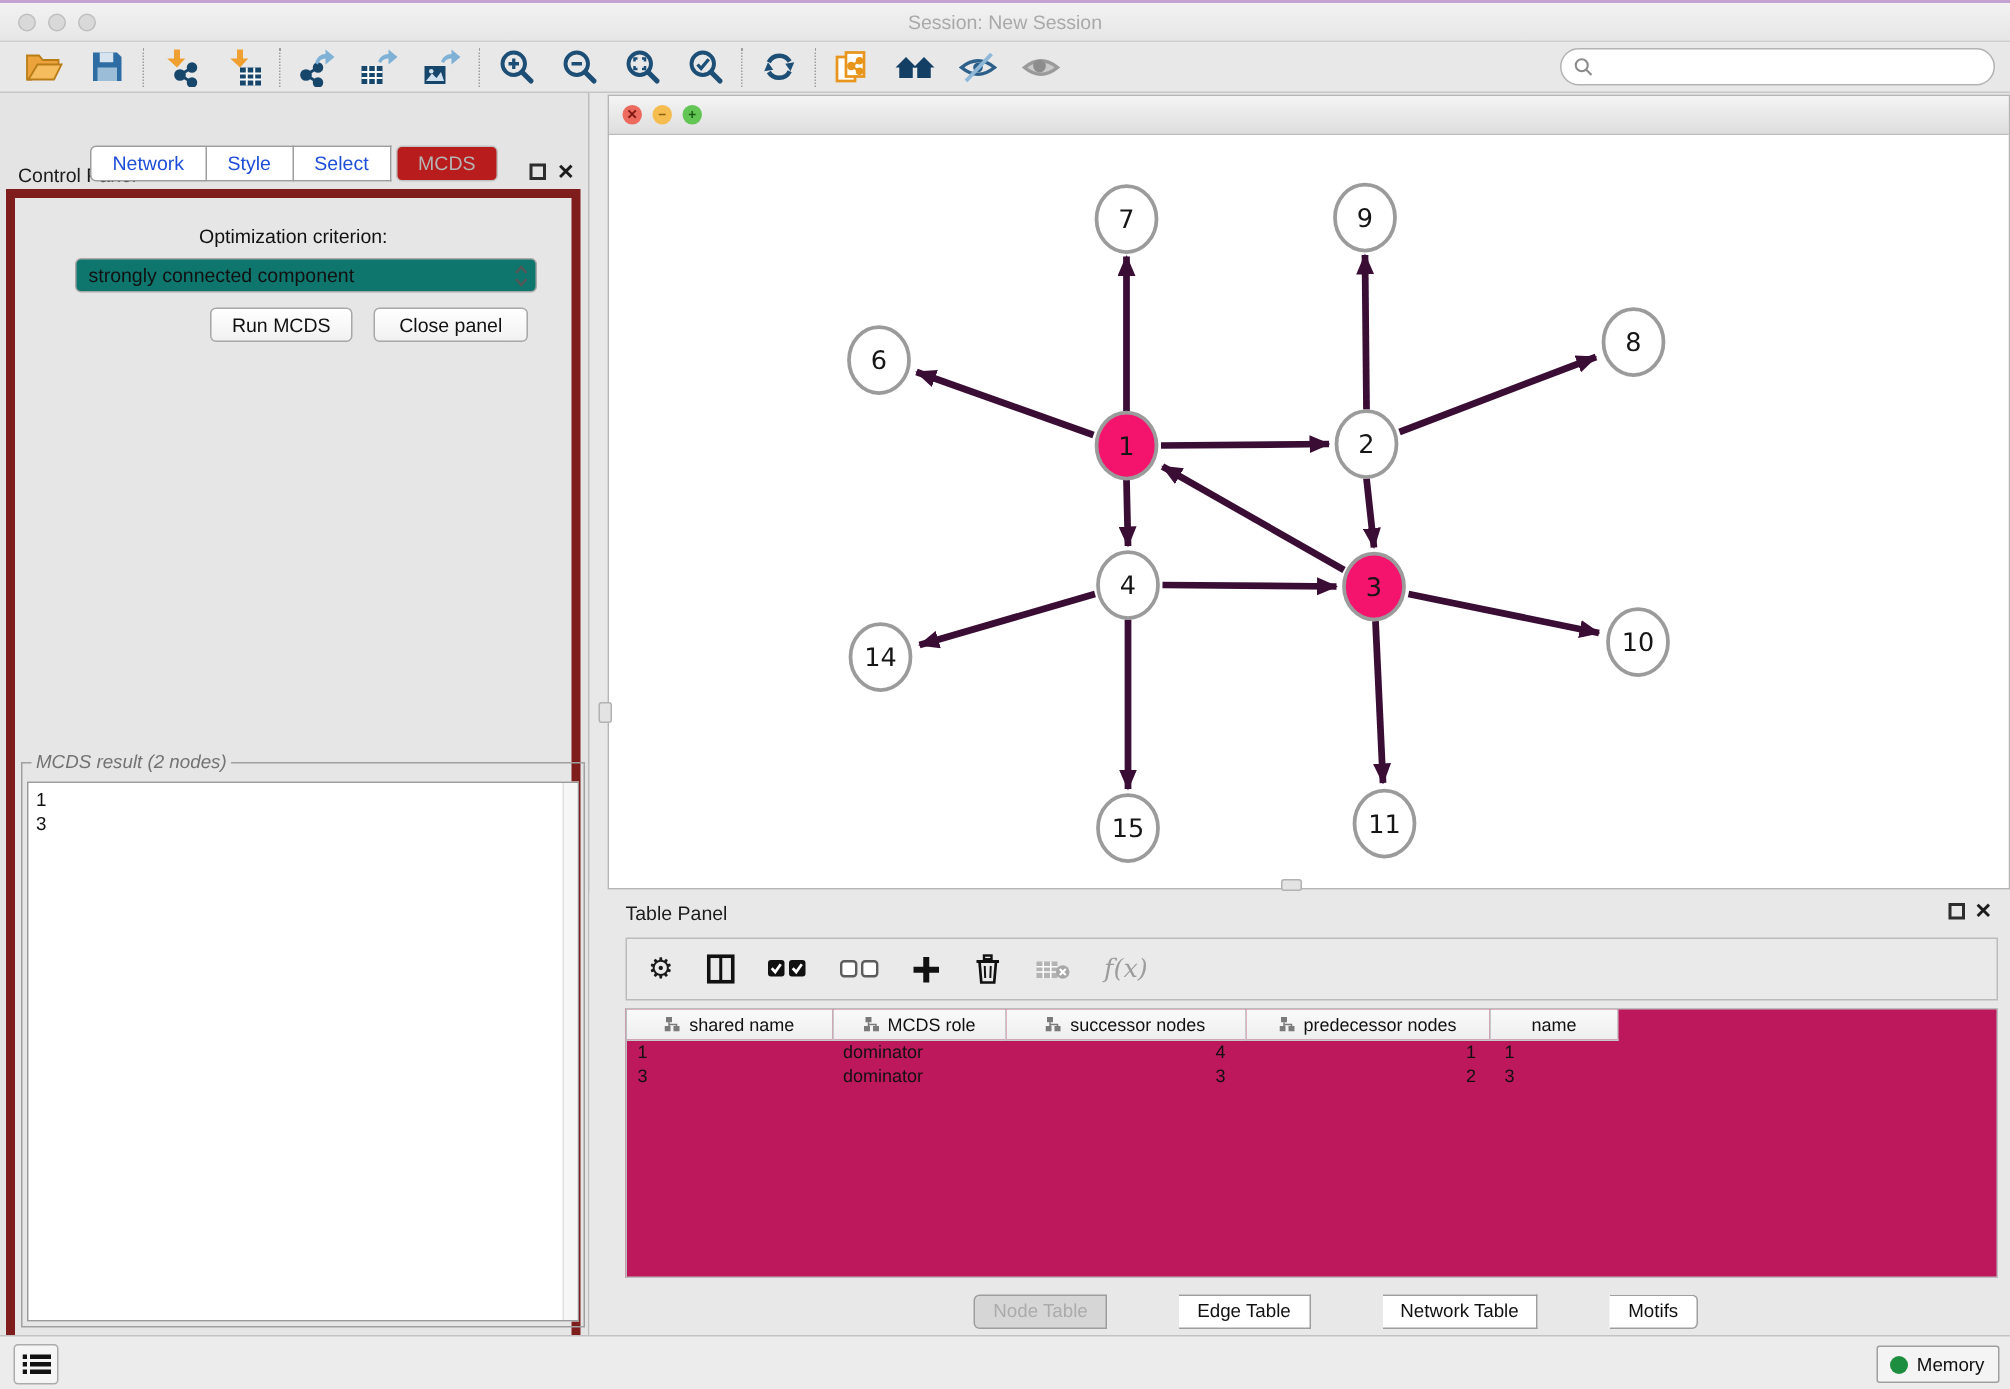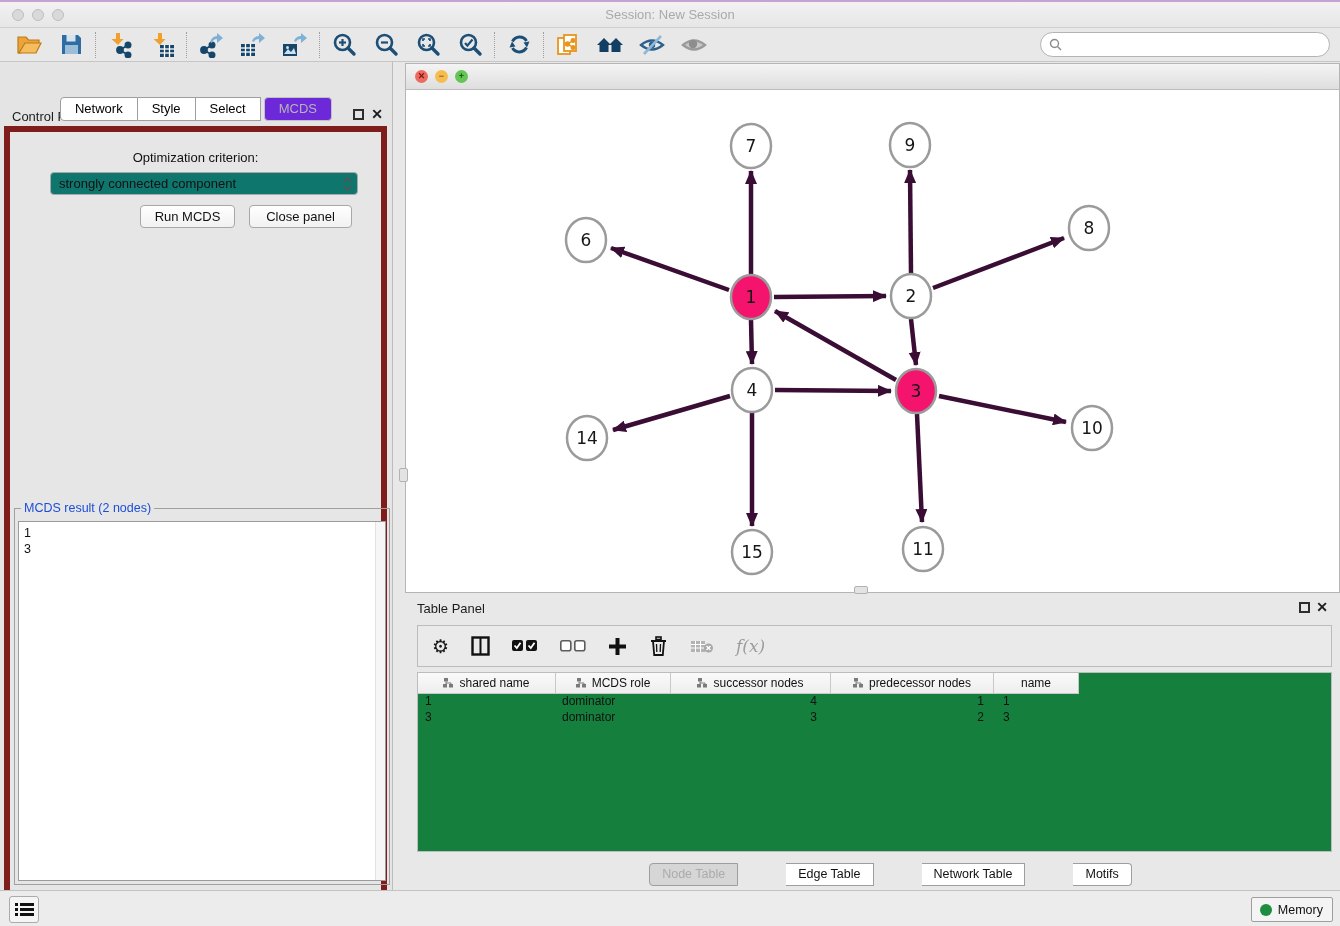--- a/index.html
+++ b/index.html
@@ -32,40 +32,40 @@
   #control-panel { position:absolute; left:0; top:62px; width:393px; height:828px;
                    background:#e4e4e4; border-right:1px solid #bdbdbd; }
   .panel-head { position:relative; height:28px;margin-top:38px; }
   .panel-head .p-title { position:absolute; left:12px; top:9px; font-size:13px; color:#1c1c1c; }
   .wm-float { position:absolute; width:11px; height:11px; border:2px solid #2d2d2d; top:9px; }
   .wm-close { position:absolute; top:6px; font-size:14px; font-weight:bold; color:#1c1c1c; line-height:16px; }
   #control-panel .wm-float { right:28px; } #control-panel .wm-close { right:9px; }
 
   #cp-tabs { position:absolute; top:35px; left:0; width:100%; display:flex; justify-content:center; }
   .cp-tab { background:#fff; border:1px solid #9e9e9e; border-left:none; padding:3px 14px 4px;
-            font-size:13px; color:#000000; }
+            font-size:13px; color:#1d4ed8; }
   .cp-tab.first { border-left:1px solid #9e9e9e; border-radius:4px 0 0 4px; }
-  .cp-tab.active { background:#6d28d9; border:1px solid #c2c2c2; border-radius:4px;
+  .cp-tab.active { background:#b91c1c; border:1px solid #c2c2c2; border-radius:4px;
                    color:#b5b5b5; margin-left:3px; }
   #cp-content { position:absolute; left:4px; top:64px; width:383px; height:808px;
                 background:#e6e6e6; border:6px solid #7f1d1d; }
   #opt-label { position:absolute; top:18px; width:100%; text-align:center; font-size:13px; color:#111; }
   #criterion-select { position:absolute; left:40px; top:40px; width:308px; height:23px;
                       background:#0f766e; border:1px solid #a8a8a8; border-radius:4px;
                       font-size:13px; color:#111; display:flex; align-items:center; padding-left:8px; }
   #criterion-select .stepper { position:absolute; right:5px; top:3px; }
   .cp-btn { position:absolute; top:73px; height:23px; border:1px solid #a8a8a8; border-radius:4px;
             background:linear-gradient(#ffffff,#f1f1f1); font-size:13px; color:#111;
             display:flex; align-items:center; justify-content:center;margin-left:40px; }
   #run-btn { left:90px; width:95px; } #closepanel-btn { left:199px; width:103px; }
 
   #result-field { position:absolute; left:4px; top:376px; width:376px; height:377px;
                   border:1px solid #a0a0a0; }
   #result-legend { position:absolute; top:-8px; left:6px; background:#e6e6e6; padding:0 3px;
-                   font-size:12.5px; color:#1d4ed8; }
+                   font-size:12.5px; color:#737373;font-style:italic; }
   #result-area { position:absolute; left:3px; top:12px; right:3px; bottom:3px; background:#fff;
                  border:1px solid #9b9b9b; font-size:12.5px; color:#111; padding:3px 5px; line-height:16px; }
   #result-scroll { position:absolute; right:0; top:0; bottom:0; width:10px; background:#f6f6f6;
                    border-left:1px solid #e2e2e2; }
 
   
   #network-window { position:absolute; left:405px; top:63px; width:935px; height:530px;
                     border:1px solid #b5b5b5; background:#fff; }
   #nw-titlebar { position:relative; height:26px; background:linear-gradient(#f4f4f4,#dedede);
                  border-bottom:1px solid #bdbdbd; }
@@ -83,21 +83,21 @@
   #table-panel .p-title { position:absolute; left:24px; top:6px; font-size:13px; color:#1c1c1c; }
   #table-panel .wm-float { right:30px; top:7px; } #table-panel .wm-close { right:12px; top:4px; }
   #tp-toolbar { position:absolute; left:24px; top:30px; width:915px; height:42px;
                 border:1px solid #bcbcbc; background:#eaeaea;
                 display:flex; align-items:center; gap:22px; padding-left:14px; }
   .tp-icon { display:flex; align-items:center; justify-content:center; }
   #fx-btn { font-family:"DejaVu Serif", serif; font-style:italic; font-size:17px; color:#9c9c9c; }
   #gear-glyph { font-size:19px; color:#1a1a1a; line-height:19px; }
 
   #tp-table { position:absolute; left:24px; top:77px; width:915px; height:180px;
-              background:#15803d; border:1px solid #bcbcbc; }
+              background:#be185d; border:1px solid #bcbcbc; }
   #tp-header { display:flex; height:21px; }
   .th { background:linear-gradient(#fafafa,#eeeeee); border-right:1px solid #c8c8c8;
         border-bottom:1px solid #c8c8c8; font-size:12px; color:#111;
         display:flex; align-items:center; justify-content:center; gap:5px; }
   .th.c0{width:138px;} .th.c1{width:115px;} .th.c2{width:160px;} .th.c3{width:163px;} .th.c4{width:85px;}
   .tr { display:flex; height:16px; font-size:12px; color:#111; }
   .td { overflow:hidden; white-space:nowrap; }
   .td.c0{width:138px; padding-left:7px;} .td.c1{width:115px; padding-left:6px;}
   .td.c2{width:160px; text-align:right; padding-right:14px;}
   .td.c3{width:163px; text-align:right; padding-right:10px;}

